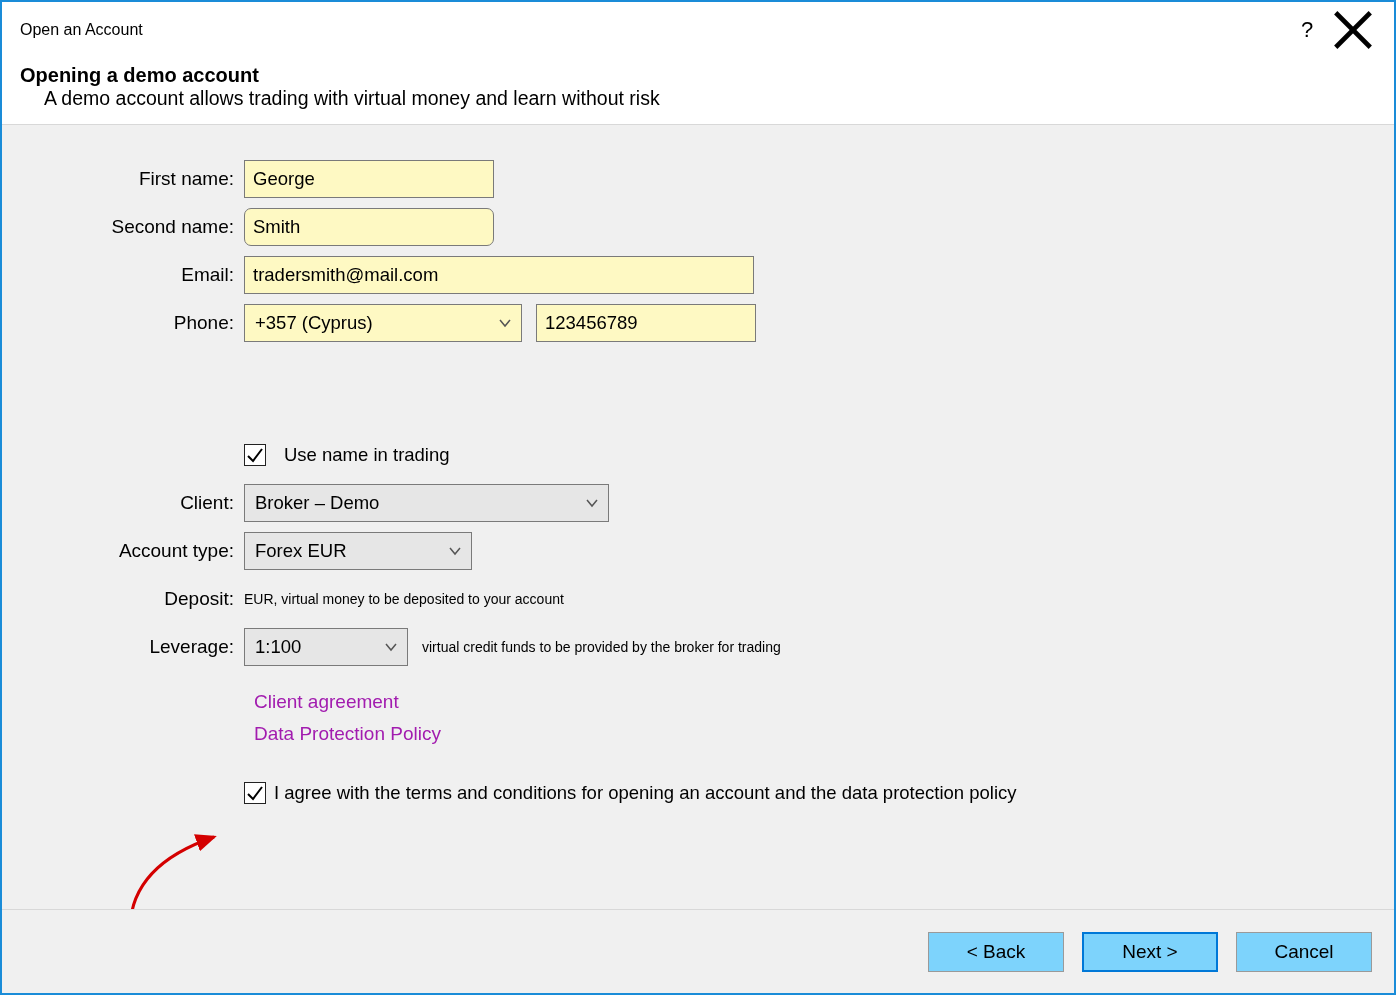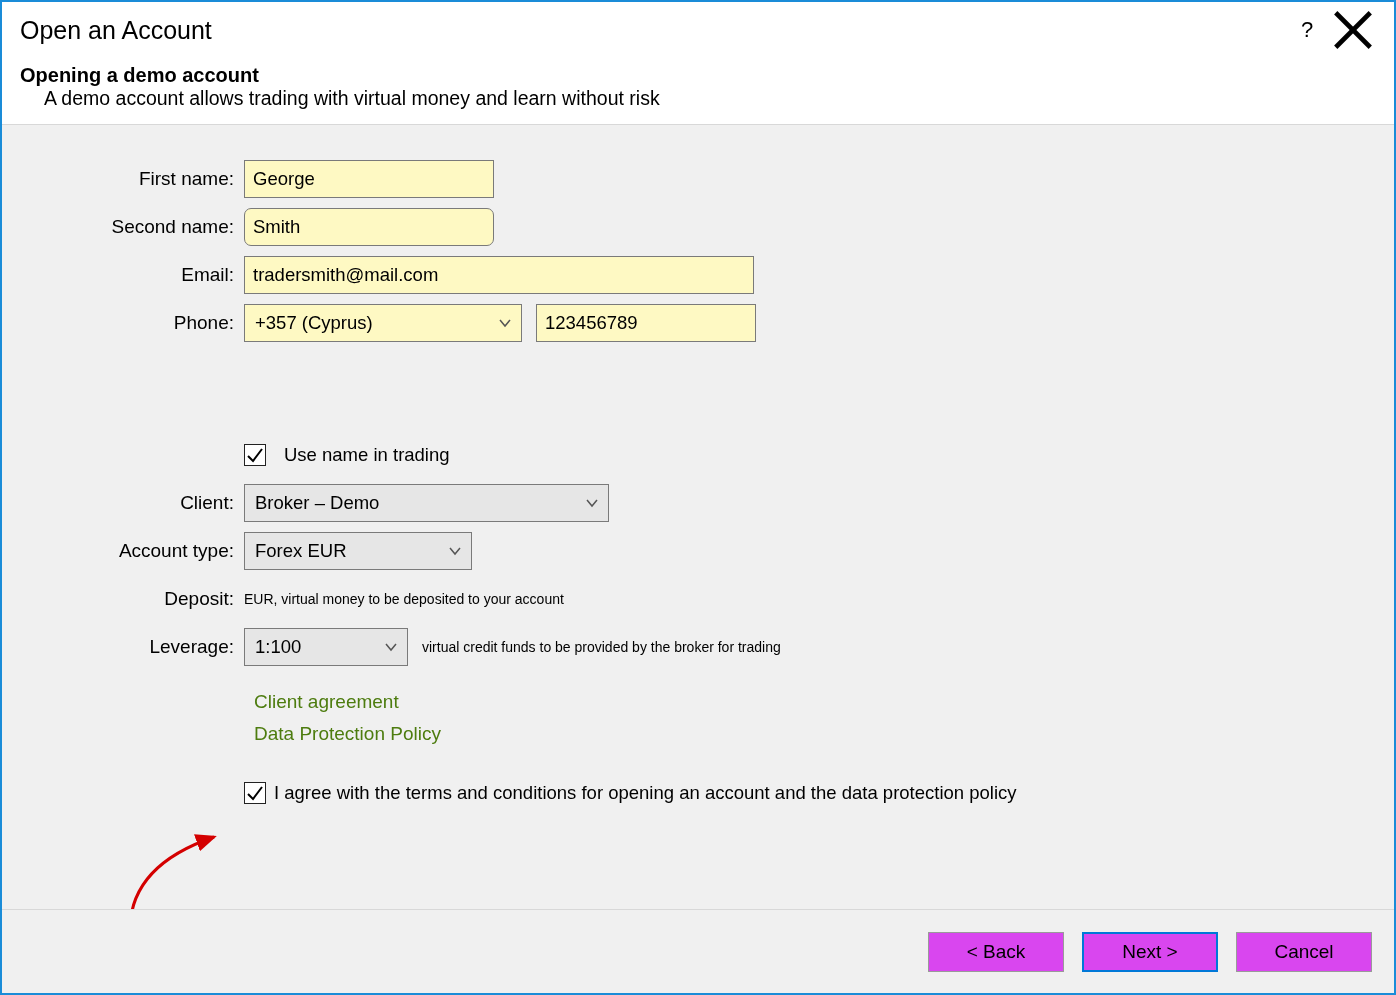--- a/index.html
+++ b/index.html
@@ -15,21 +15,21 @@
     border: 2px solid #1a8cd8;
     position: relative;
     display: flex; flex-direction: column;
     background: #fff;
   }
   .titlebar {
     height: 56px;
     display: flex; align-items: center;
     padding: 0 18px;
   }
-  .titlebar .title { font-size: 25px; }
+  .titlebar .title { font-size: 16px; }
   .titlebar .spacer { flex: 1; }
   .titlebar .ctrl {
     width: 46px; height: 46px;
     display: flex; align-items: center; justify-content: center;
     font-size: 22px;
     cursor: default;
   }
   .header {
     padding: 6px 18px 14px 18px;
   }
@@ -78,21 +78,21 @@
   .checkbox {
     width: 22px; height: 22px;
     border: 1.5px solid #222;
     display: inline-flex; align-items: center; justify-content: center;
     margin-right: 4px;
     flex-shrink: 0;
     background: #fff;
   }
   .checkbox svg { width: 18px; height: 18px; }
 
-  .link { color: #4d7c0f; cursor: pointer; font-size: 19px; }
+  .link { color: #a21caf; cursor: pointer; font-size: 19px; }
   .links-block { padding-left: 232px; }
   .links-block > div { margin-bottom: 10px; }
 
   .arrow-svg {
     position: absolute;
     left: 120px; top: 700px;
     width: 130px; height: 110px;
     pointer-events: none;
   }
 
@@ -102,21 +102,21 @@
     height: 84px;
     background: #f0f0f0;
     border-top: 1px solid #d8d8d8;
     display: flex; align-items: center; justify-content: flex-end;
     padding-right: 22px;
     gap: 18px;
   }
   .btn {
     width: 136px; height: 40px;
     border: 1px solid #9a9a9a;
-    background: #d946ef;
+    background: #7dd3fc;
     display: flex; align-items: center; justify-content: center;
     font-size: 19px;
     cursor: default;
   }
   .btn.primary {
     border: 2px solid #0078d7;
   }
 </style>
 </head>
 <body>

